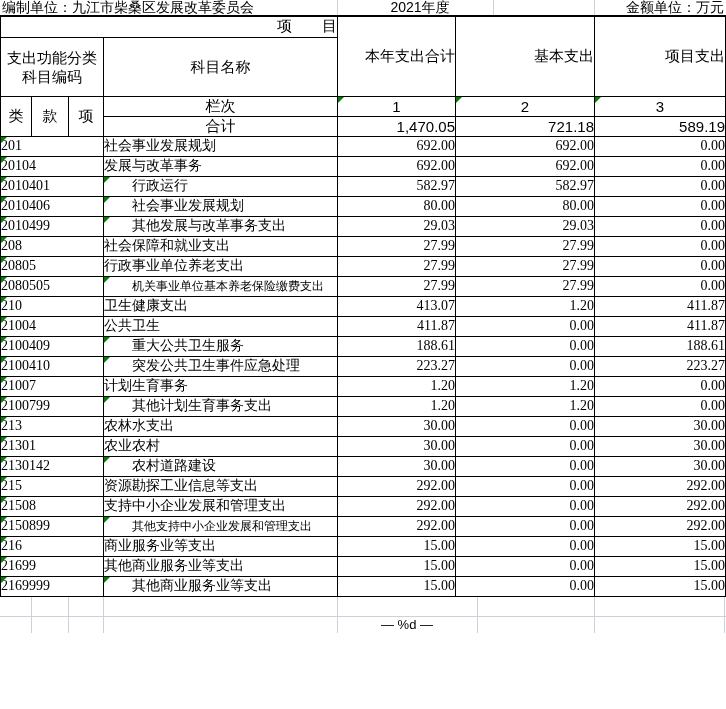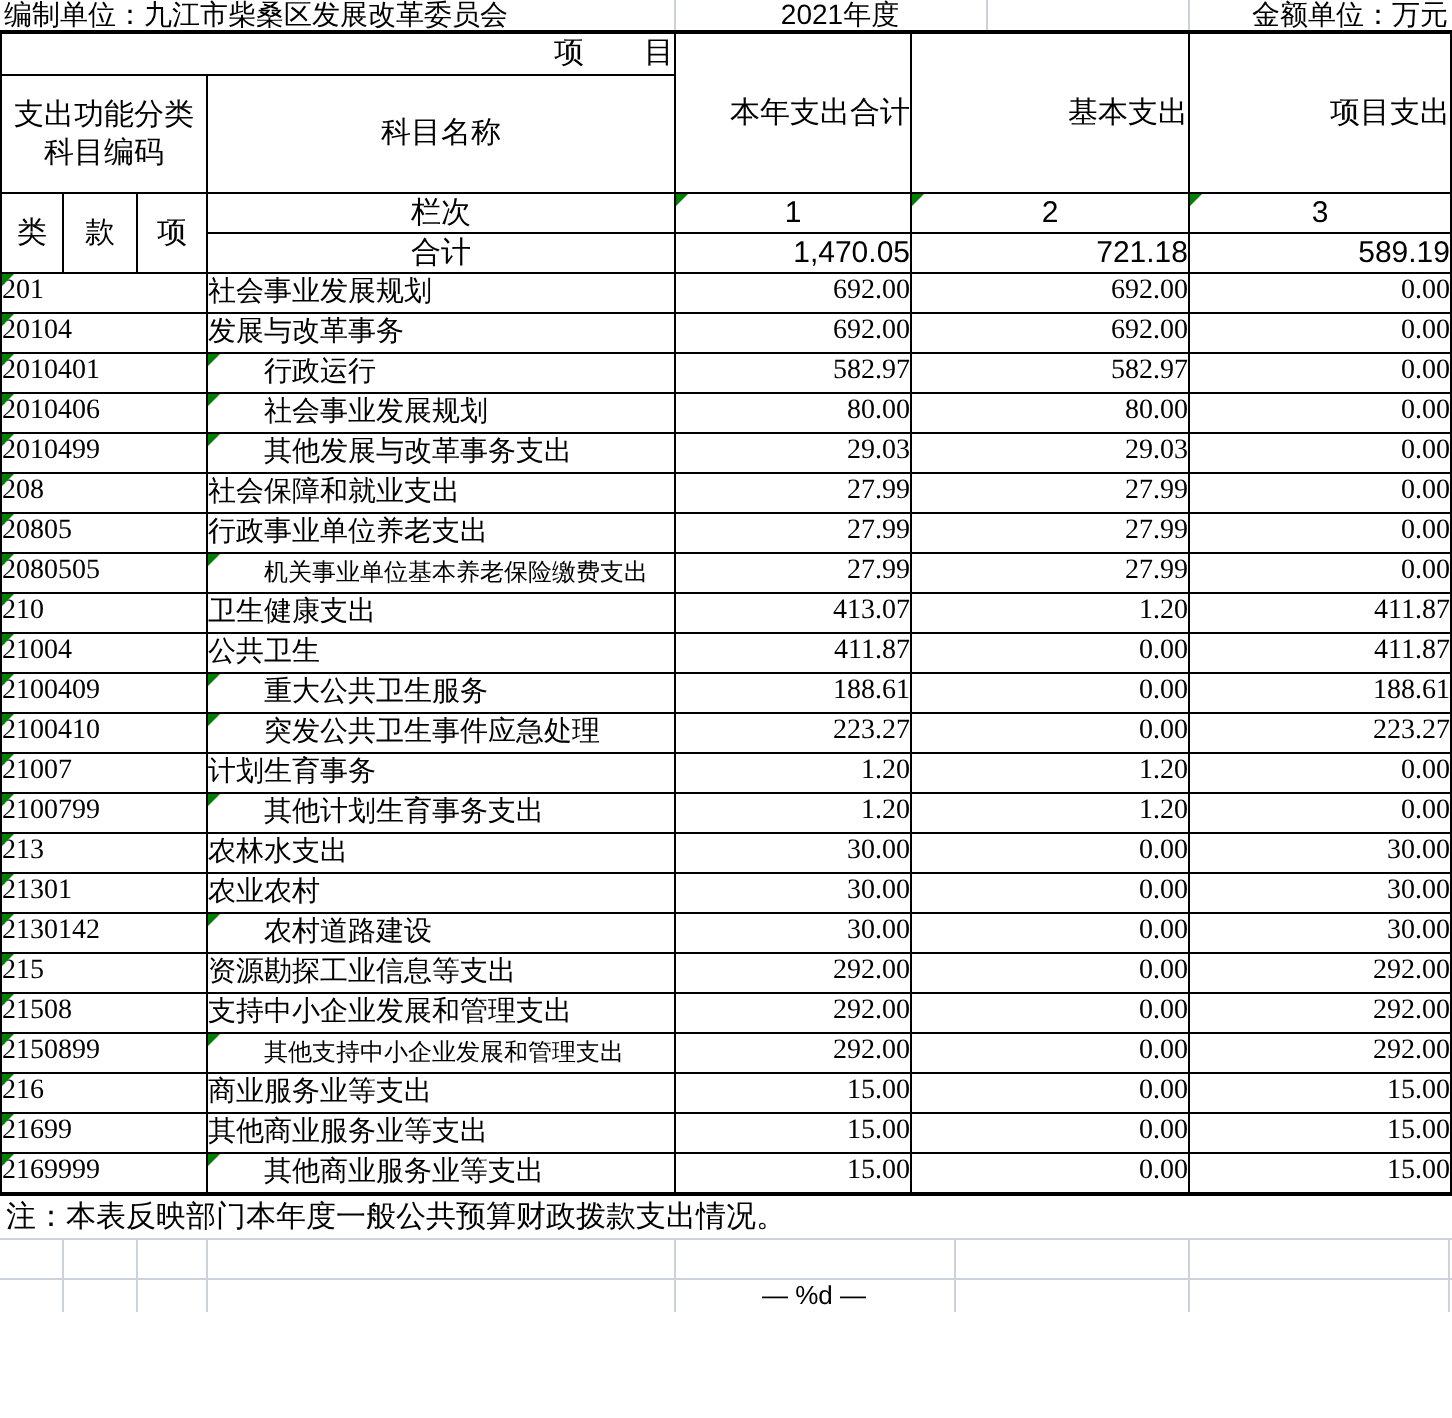--- a/index.html
+++ b/index.html
@@ -439,23 +439,20 @@
         <span class="tri name-tri"></span>
         <span>其他商业服务业等支出</span>
       </td>
       <td class="num">15.00</td>
       <td class="num">0.00</td>
       <td class="num">15.00</td>
     </tr>
   </tbody>
   </table>
 
-  <div class="note-row">
-    <span>注：本表反映部门本年度一般公共预算财政拨款支出情况。</span>
-  </div>
 
   <div class="faint-row empty-row">
     <div class="gv" style="left:31px"></div>
     <div class="gv" style="left:68px"></div>
     <div class="gv" style="left:103px"></div>
     <div class="gv" style="left:337px"></div>
     <div class="gv" style="left:477px"></div>
     <div class="gv" style="left:594px"></div>
     <div class="gv" style="left:724px"></div>
   </div>

